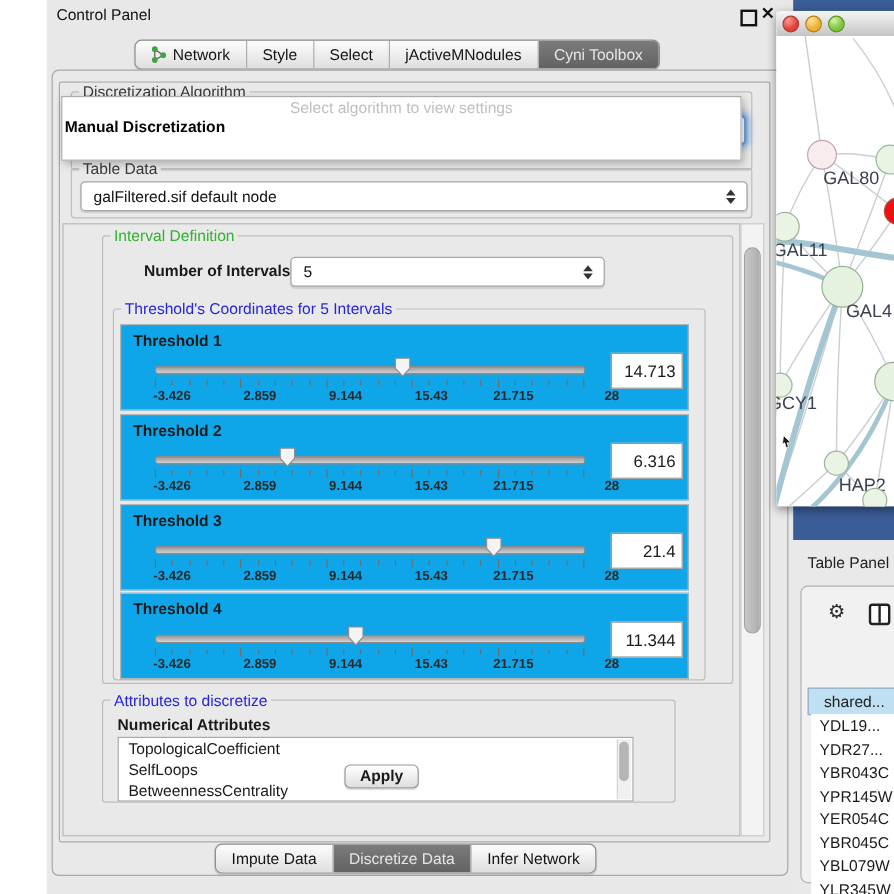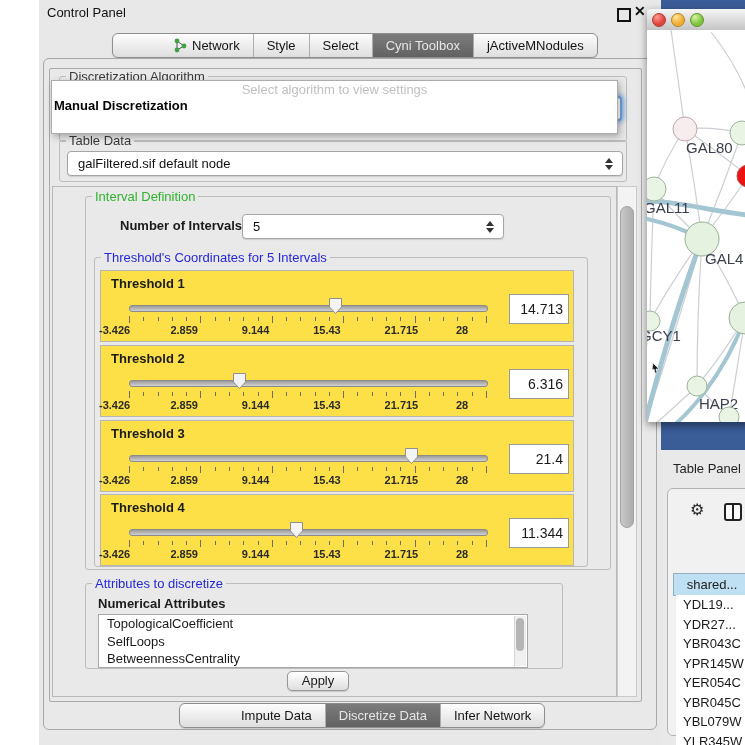--- a/index.html
+++ b/index.html
@@ -8,21 +8,21 @@
   .abs{position:absolute;}
 
   
   #control-panel{left:0;top:0;width:622px;height:745px;background:#E8E8E8;}
   .cp-title{left:8px;top:5px;font-size:13px;color:#111;}
   .float-btn{left:578px;top:8px;width:10px;height:10px;border:2px solid #111;background:transparent;}
   .close-btn{left:595px;top:3px;font-size:14px;font-weight:bold;color:#111;}
 
   
   .seg-bar{display:flex;height:23px;border:1px solid #8E8E8E;border-radius:6px;overflow:hidden;
-           background:linear-gradient(#FDFDFD,#DEDEDE);box-shadow:0 1px 1px rgba(0,0,0,.15);padding-left:48px;}
+           background:linear-gradient(#FDFDFD,#DEDEDE);box-shadow:0 1px 1px rgba(0,0,0,.15);}
   .seg{padding:0 13px;line-height:23px;color:#141414;border-left:1px solid #ADADAD;display:flex;align-items:center;gap:5px;}
   .seg:first-child{border-left:none;}
   .seg.sel{background:linear-gradient(#7C7C7C,#626262);color:#E6E6E6;}
 
   
   .outer-panel{left:4px;top:58px;width:612px;height:670px;border:1px solid #A8A8A8;border-radius:6px;background:#E9E9E9;}
   .inner-panel{left:10px;top:68px;width:591px;height:632px;border:1px solid #ABABAB;border-radius:2px;background:#E9E9E9;}
 
   
   .group{position:absolute;border:1px solid #BDBDBD;border-radius:3px;}
@@ -45,28 +45,28 @@
   #algo-popup .opt{height:16px;line-height:16px;padding-left:2px;color:#050505;}
   #algo-popup .opt.hl{font-weight:bold;}
 
   
   .viewport-border{left:13px;top:186px;width:563px;height:509px;border:1px solid #B8B8B8;background:#E9E9E9;}
   .vscroll{left:578px;top:186px;width:18px;height:509px;background:#F3F3F3;border:1px solid #C9C9C9;}
   .vscroll .thumbbar{position:absolute;left:2px;top:19px;width:12px;height:320px;border-radius:7px;
         background:linear-gradient(90deg,#C8C8C8,#ADADAD);border:1px solid #A2A2A2;}
 
   
-  .th-panel{position:absolute;left:59px;width:472px;height:70px;border:1px solid #B5B5B5;background:#fde047;}
+  .th-panel{position:absolute;left:59px;width:472px;height:70px;border:1px solid #B5B5B5;background:#0ea5e9;}
   .th-label{position:absolute;left:10px;top:5px;font-weight:bold;font-size:13px;}
   .track{position:absolute;left:28px;top:34px;width:357px;height:5px;border-radius:3px;
          background:linear-gradient(#9A9A9A,#D2D2D2);border:1px solid #8B8B8B;}
   .thumb{position:absolute;top:26px;}
   .tick{position:absolute;width:1px;background:#6E6E6E;}
   .tick.minor{top:46px;height:4px;} .tick.major{top:45px;height:7px;}
-  .tick-label{position:absolute;top:53px;width:60px;text-align:left;font-size:11px;font-weight:bold;color:#2A2A2A;}
+  .tick-label{position:absolute;top:53px;width:60px;text-align:right;font-size:11px;font-weight:bold;color:#2A2A2A;}
   .th-value{position:absolute;left:408px;top:23px;width:53px;height:28px;background:#FFF;border:1px solid #9A9A9A;
             text-align:right;line-height:28px;font-size:14px;padding-right:5px;}
 
   
   #attr-list{position:absolute;left:12px;top:30px;width:428px;height:52px;background:#FFF;border:1px solid #A8A8A8;overflow:hidden;}
   #attr-list .item{height:17.5px;line-height:17.5px;padding-left:8px;white-space:nowrap;}
   .list-scroll{position:absolute;right:1px;top:1px;width:11px;height:50px;background:#F0F0F0;border-left:1px solid #D5D5D5;}
   .list-scroll .lt{position:absolute;left:1px;top:2px;width:8px;height:33px;border-radius:5px;background:#B5B5B5;}
 
   
@@ -120,25 +120,25 @@
               <circle cx="3" cy="12" r="2.4" fill="#3FA43F"></circle>
           </svg>
           <span>Network</span>
         </div>
         <div class="seg">
             <span>Style</span>
           </div>
         <div class="seg">
             <span>Select</span>
           </div>
+        <div class="seg">
+            <span>jActiveMNodules</span>
+          </div>
         <div class="seg sel">
             <span>Cyni Toolbox</span>
-          </div>
-        <div class="seg">
-            <span>jActiveMNodules</span>
           </div>
       </div>
     </div>
 
     <div class="abs outer-panel"></div>
     <div class="abs inner-panel"></div>
 
     <div class="group" style="left:20px;top:76px;width:566px;height:64px;">
       <span class="gtitle t-dark">Discretization Algorithm</span>
     </div>
@@ -361,21 +361,21 @@
 
       <div class="item">TopologicalCoefficient</div>
           <div class="item">SelfLoops</div>
           <div class="item">BetweennessCentrality</div>
           <div class="list-scroll">
             <div class="lt"></div>
           </div>
         </div>
     </div>
 
-    <div class="push-btn" style="left:248px;top:671px;width:60px;">Apply</div>
+    <div class="push-btn" style="left:248px;top:637px;width:60px;font-weight:bold;">Apply</div>
 
     <div class="abs" style="left:140px;top:703px;">
       <div class="seg-bar">
         <div class="seg">
             <span>Impute Data</span>
           </div>
         <div class="seg sel">
             <span>Discretize Data</span>
           </div>
         <div class="seg">

